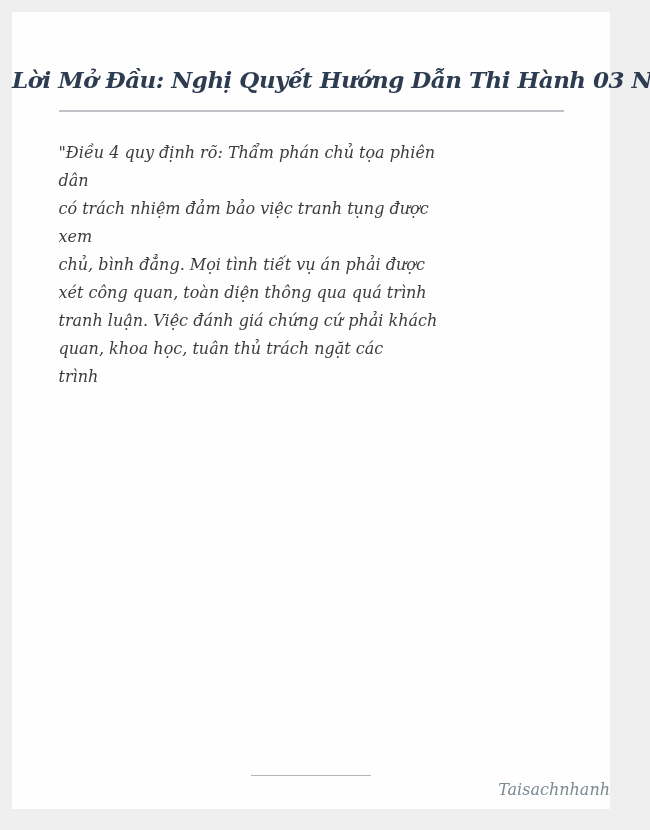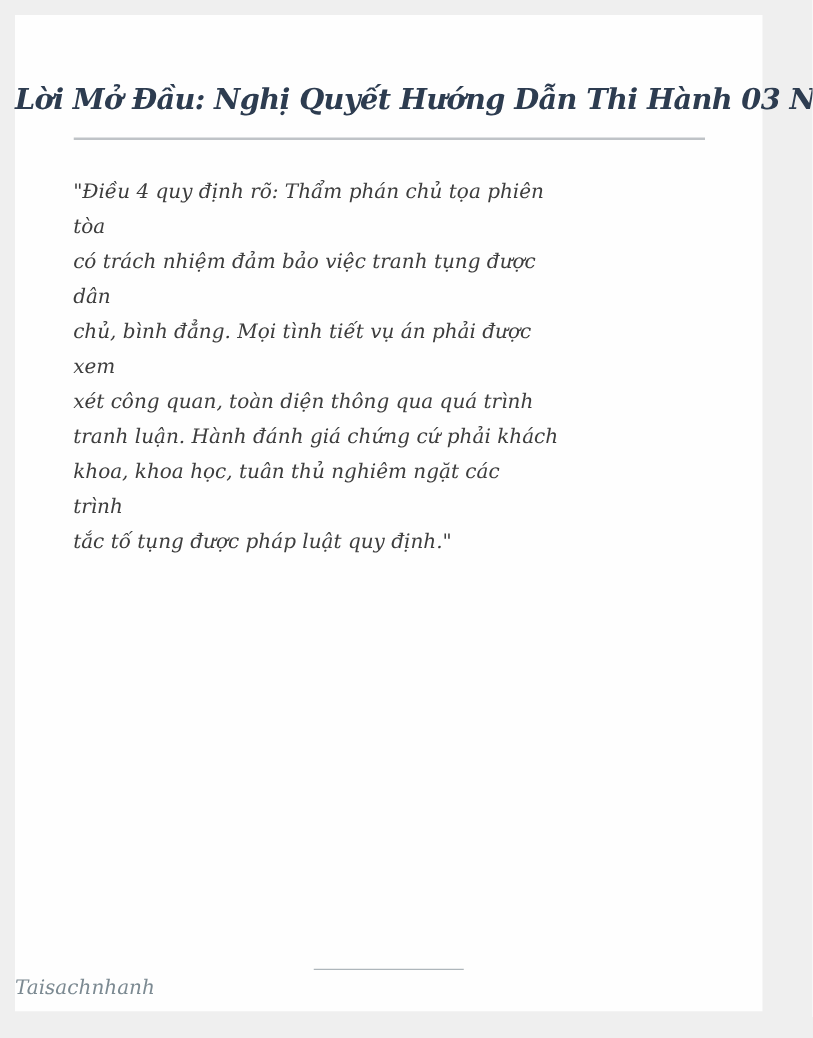--- a/index.html
+++ b/index.html
@@ -54,21 +54,21 @@
   }
   .quote-line {
     height: 28px;
     white-space: nowrap;
   }
   .footer {
     position: absolute;
     left: 0;
     right: 0;
     bottom: 6px;
-    text-align: left;
+    text-align: right;
   }
   .footer-divider {
     width: 120px;
     margin: 0 auto;
     border: none;
     border-top: 1px solid #aeb6bb;
     height: 0;
   }
   .footer-brand {
     font-family: "DejaVu Serif", serif;
@@ -82,30 +82,28 @@
 <body>
 
 <div class="page">
 
   <h1 class="title">Lời Mở Đầu: Nghị Quyết Hướng Dẫn Thi Hành 03 Năm 2005</h1>
 
   <hr class="title-divider">
 
   <div class="quote">
     <div class="quote-line">"Điều 4 quy định rõ: Thẩm phán chủ tọa phiên</div>
-    <div class="quote-line">tòa</div>
+    <div class="quote-line">dân</div>
     <div class="quote-line">có trách nhiệm đảm bảo việc tranh tụng được</div>
-    <div class="quote-line">dân</div>
+    <div class="quote-line">xem</div>
     <div class="quote-line">chủ, bình đẳng. Mọi tình tiết vụ án phải được</div>
-    <div class="quote-line">xem</div>
     <div class="quote-line">xét công quan, toàn diện thông qua quá trình</div>
-    <div class="quote-line">tranh luận. Hành đánh giá chứng cứ phải khách</div>
-    <div class="quote-line">khoa, khoa học, tuân thủ nghiêm ngặt các</div>
+    <div class="quote-line">tranh luận. Việc đánh giá chứng cứ phải khách</div>
+    <div class="quote-line">quan, khoa học, tuân thủ trách ngặt các</div>
     <div class="quote-line">trình</div>
-    <div class="quote-line">tắc tố tụng được pháp luật quy định."</div>
   </div>
 
   <div class="footer">
     <hr class="footer-divider">
     <div class="footer-brand">Taisachnhanh</div>
   </div>
 
 </div>
 
 </body></html>

